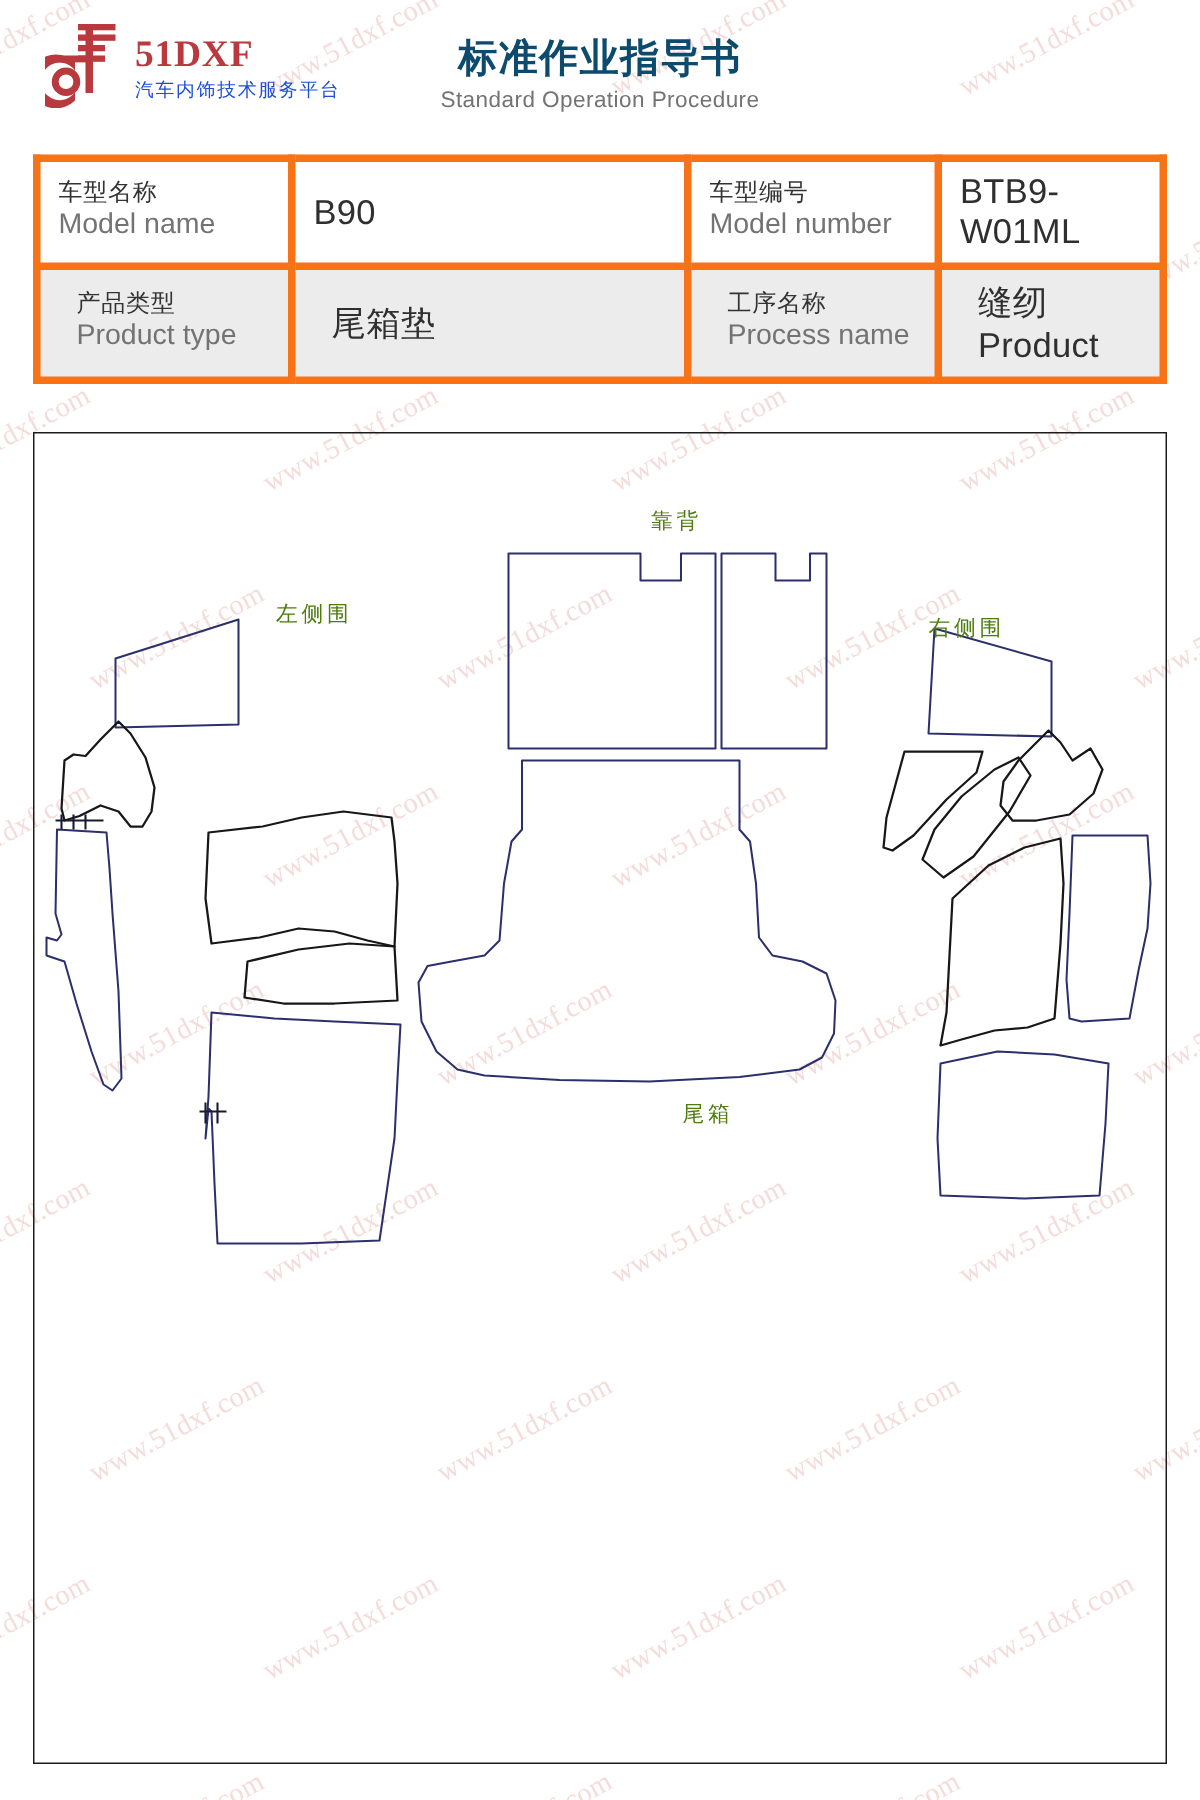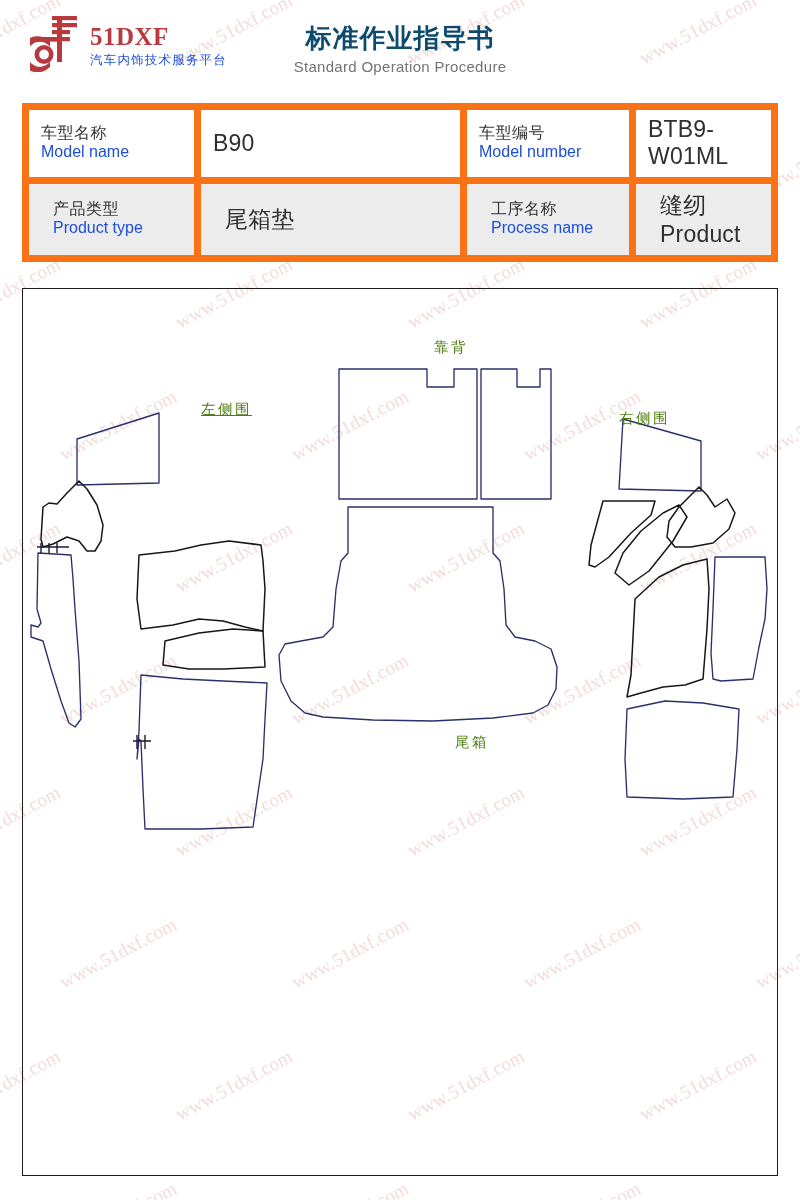--- a/index.html
+++ b/index.html
@@ -97,35 +97,35 @@
   
   #info-table {
     position: absolute;
     left: 22px; top: 103px;
     width: 756px;
     border-collapse: collapse;
     table-layout: fixed;
     background: #ffffff;
   }
   #info-table td {
-    border: 7px solid #f97316;
+    border: 5px solid #f97316;
     padding: 6px 10px 7px 12px;
     vertical-align: middle;
     background: transparent;
   }
   #info-table tr.shaded td { background: #ececed; padding-left: 24px; }
   .lbl-cn {
     font-size: 16px;
     color: #333333;
     line-height: 1.18;
     letter-spacing: 0.5px;
   }
   .lbl-en {
-    font-size: 16px;
-    color: #1d4ed8;
+    font-size: 19px;
+    color: #737373;
     line-height: 1.18;
   }
   .val {
     font-size: 23px;
     color: #2f2f2f;
     letter-spacing: 0.2px;
   }
   td.label-col { width: 143px; }
   td.value-col-l { width: 237px; }
   td.label-col-r { width: 140px; }
@@ -368,19 +368,19 @@
                L640,398 L662,396 L680,390 L684,340 L686,300
                L684,270 L660,276 L636,288 Z"></path>
 
       <path class="piece-mix" d="M692,268 L690,320 L688,364 L690,390 L698,392
                L730,390 L736,358 L742,330 L744,300 L742,268 Z"></path>
 
       <path class="piece-mix" d="M604,420 L602,470 L604,508 L660,510 L710,508
                L714,460 L716,420 L680,414 L642,412 Z"></path>
     </svg>
 
-    <div class="part-label" style="left:178px; top:111px;text-decoration:underline;">左侧围</div>
+    <div class="part-label" style="left:161px; top:111px;">左侧围</div>
     <div class="part-label" style="left:411px; top:49px;">靠背</div>
     <div class="part-label" style="left:596px; top:120px;text-align:center;">右侧围</div>
     <div class="part-label" style="left:432px; top:444px;">尾箱</div>
 
   </div>
 </div>
 
 </body></html>

